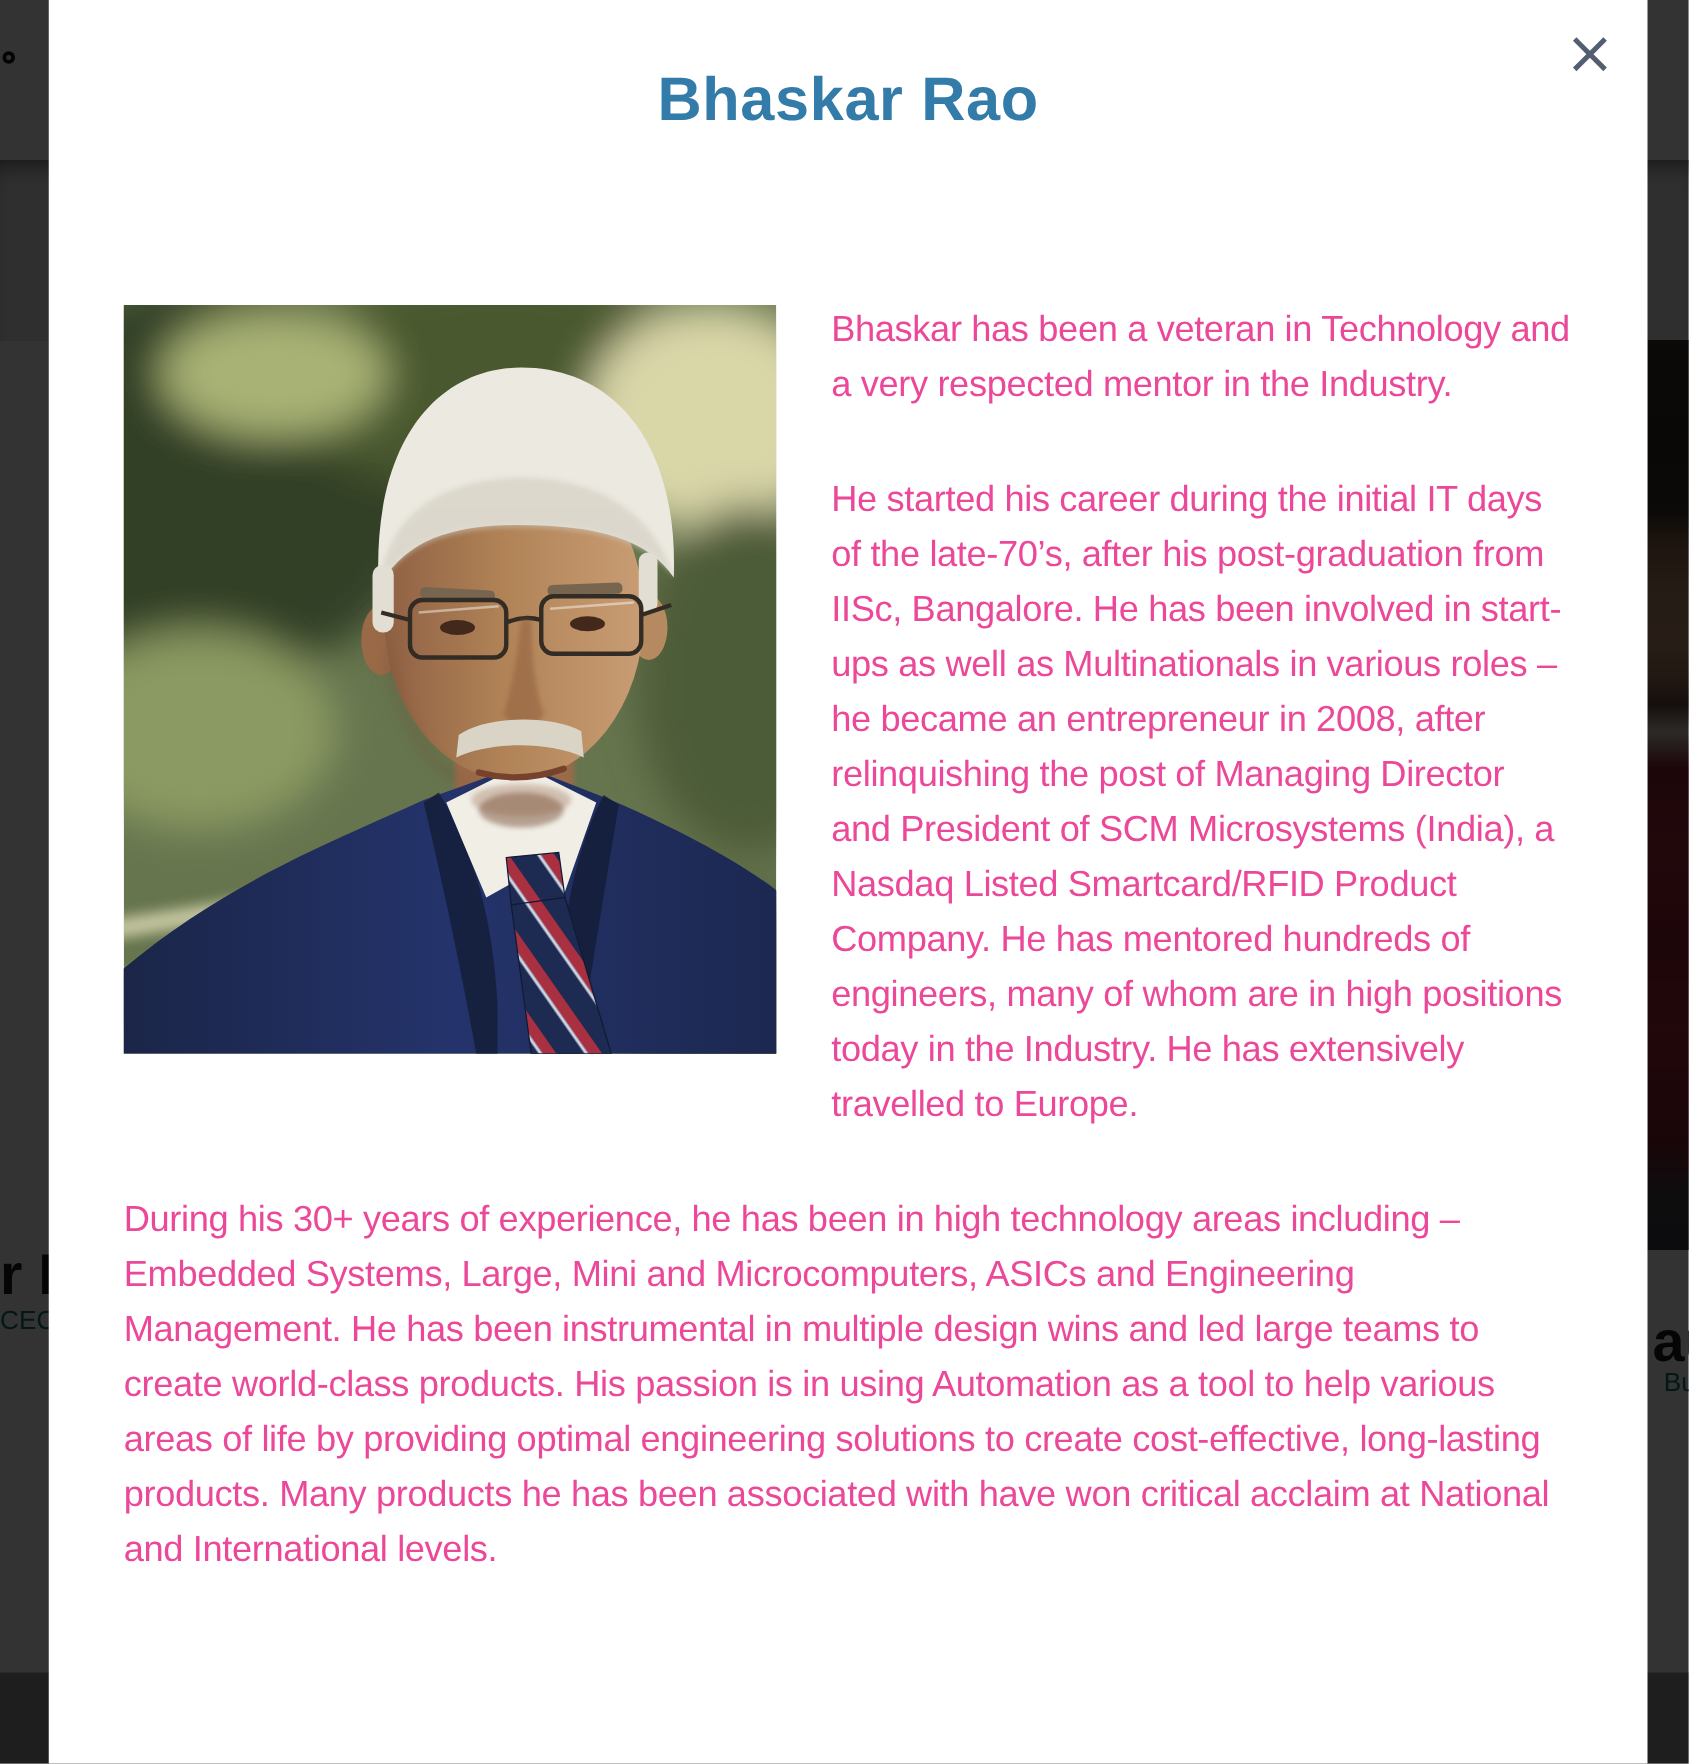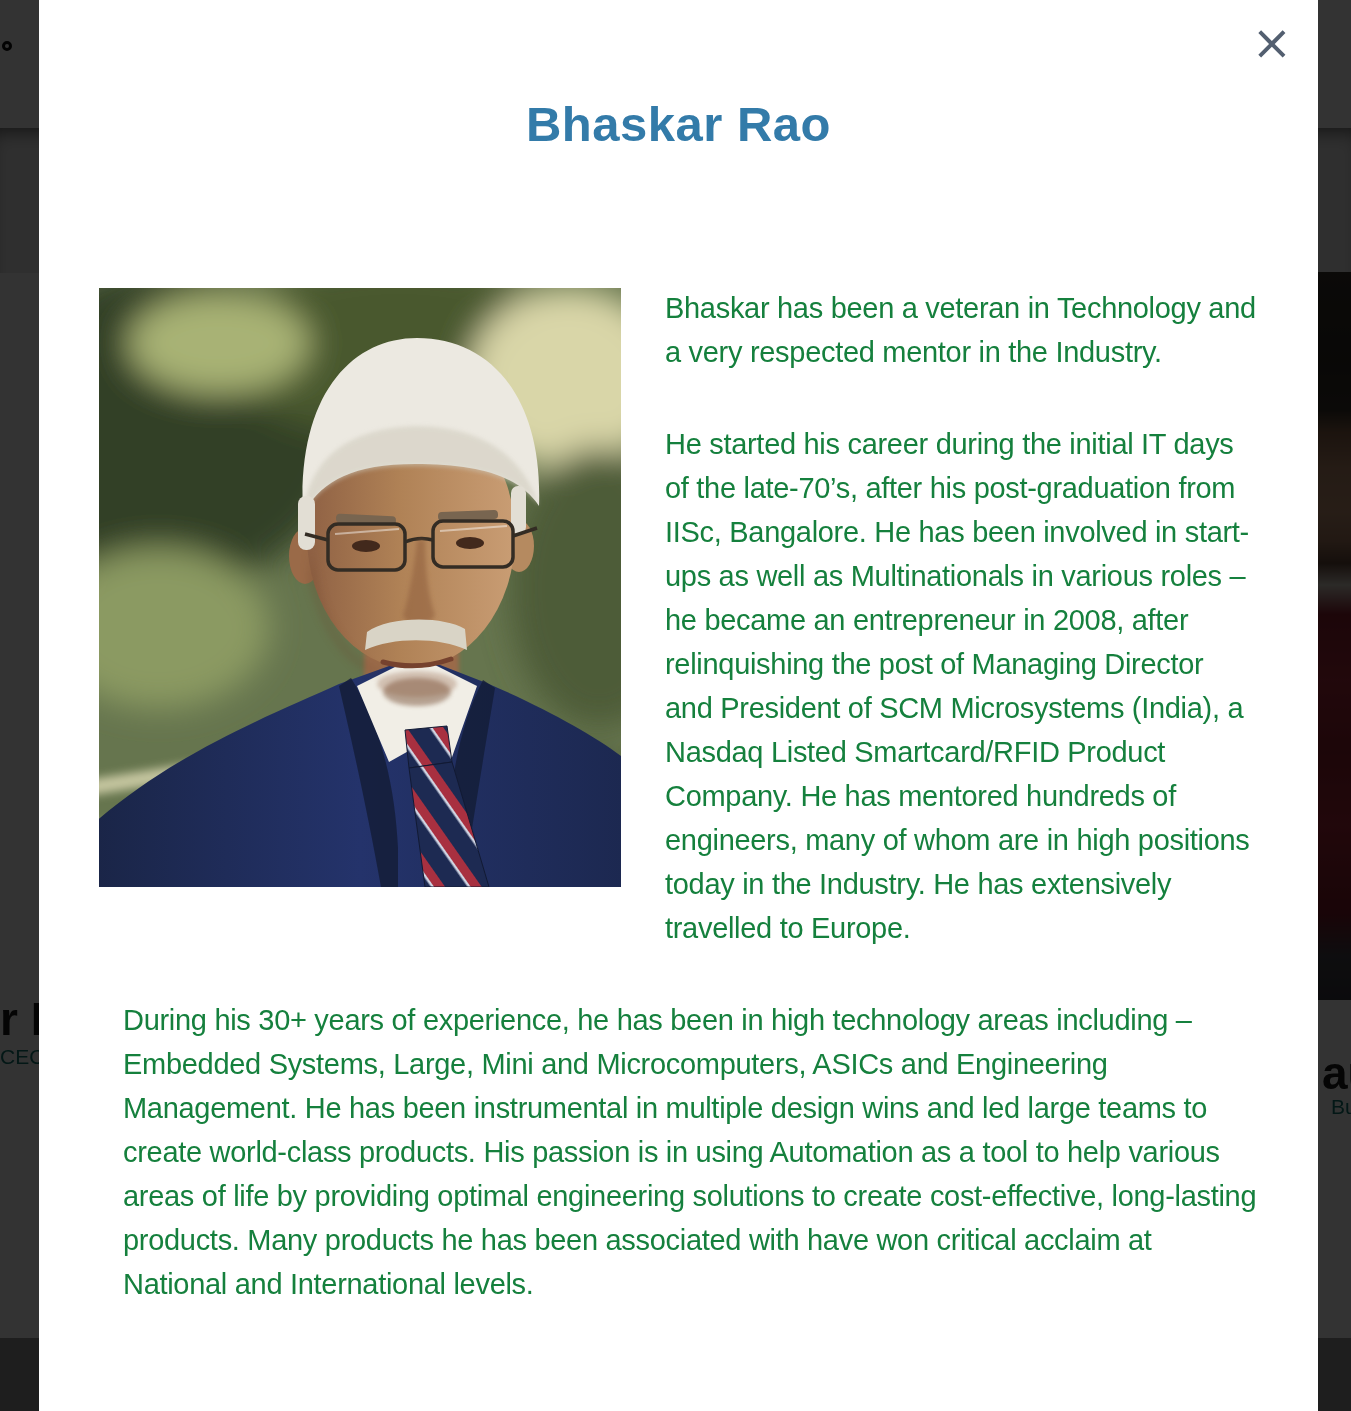--- a/index.html
+++ b/index.html
@@ -34,27 +34,27 @@
 
   
   .overlay { position:absolute; inset:0; background:rgba(0,0,0,0.8); }
 
   
   .modal { position:absolute; left:39px; top:0; width:1279px; height:1411px;
            background:#ffffff; padding:0 60px; }
   .close-button { position:absolute; top:18px; right:26px; border:none; background:none;
                   font-size:48px; line-height:1; color:#535f70; cursor:pointer;
                   font-family:"DejaVu Sans",sans-serif; }
-  .modal-title { padding-top:96px; text-align:center; font-size:49px; line-height:1.15;
+  .modal-title { padding-top:52px; text-align:center; font-size:49px; line-height:1.15;
                  font-weight:700; color:#337ba9; letter-spacing:0.5px; }
   .modal-body { margin-top:134px; }
   .portrait { float:left; width:522px; height:599px; margin:2px 44px 34px 0; }
   .portrait svg { display:block; width:522px; height:599px; }
   .modal-body p { font-size:29px; line-height:44px; letter-spacing:-0.3px;
-                  color:#15803d; margin-bottom:48px;padding-left:24px; }
+                  color:#ec4899; margin-bottom:48px; }
   .modal-body p:last-child { margin-bottom:12px; }
 </style>
 </head>
 <body>
 
 <div class="screen">
 
   <div class="bg-page">
     <div class="bg-header">
       <span class="bg-logo-ring"></span>

